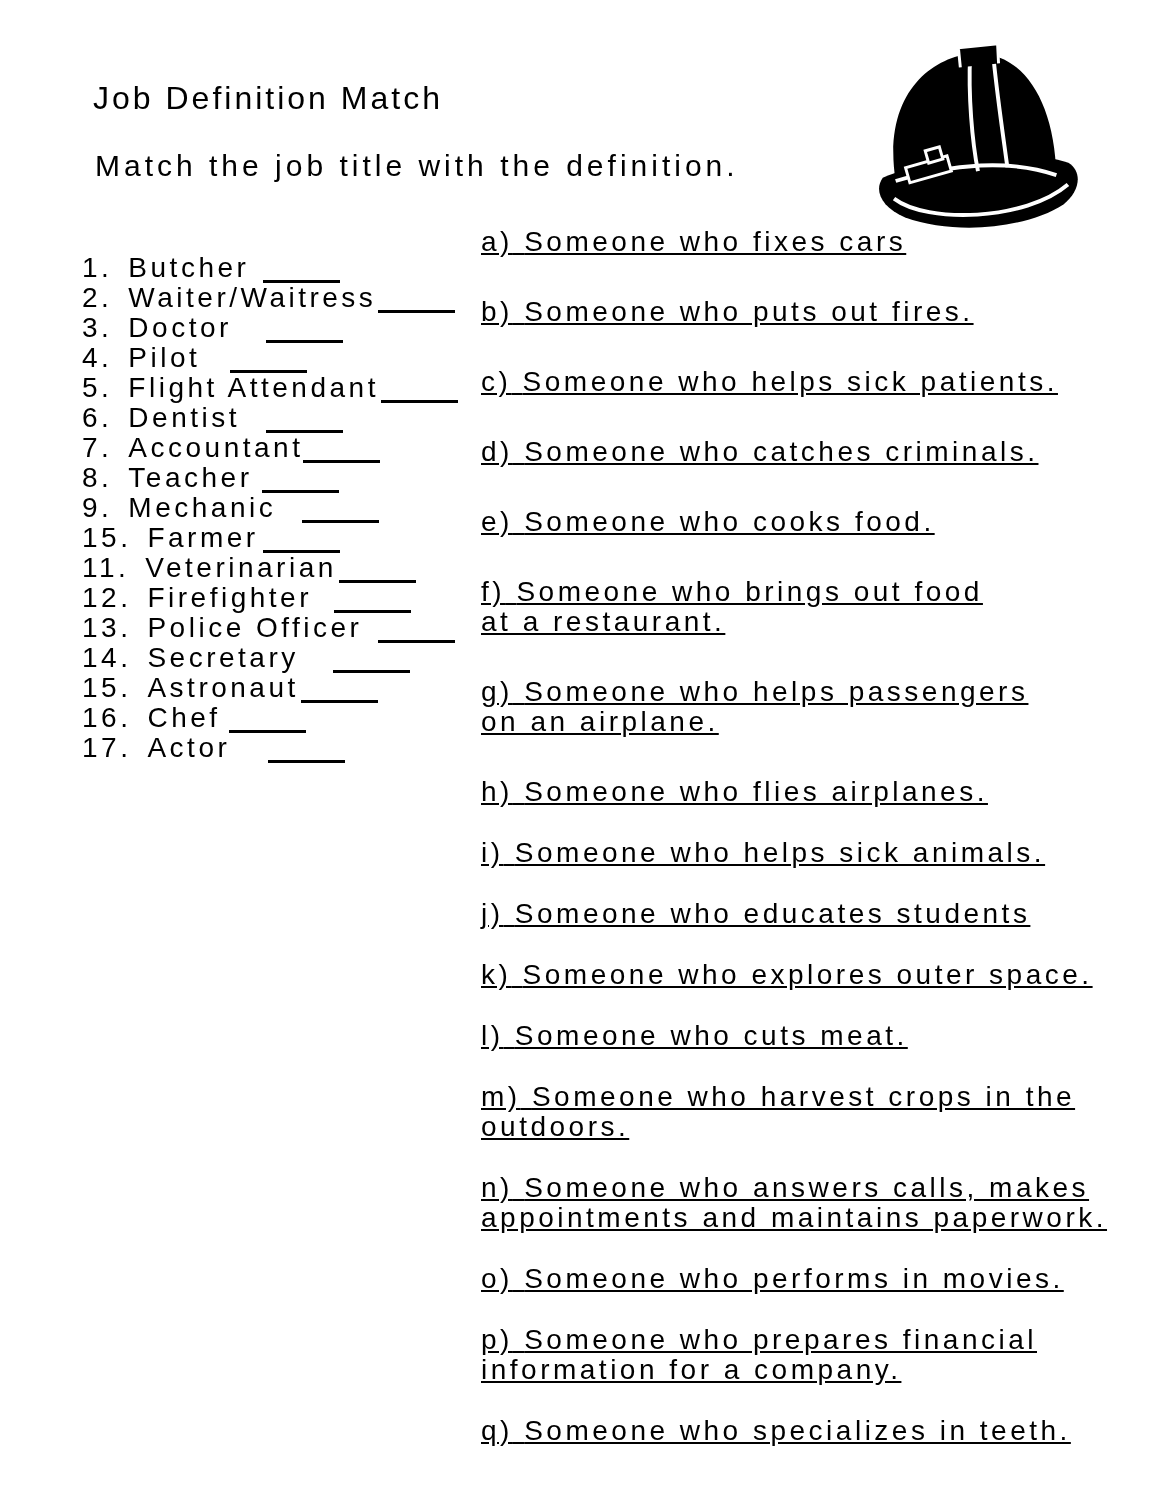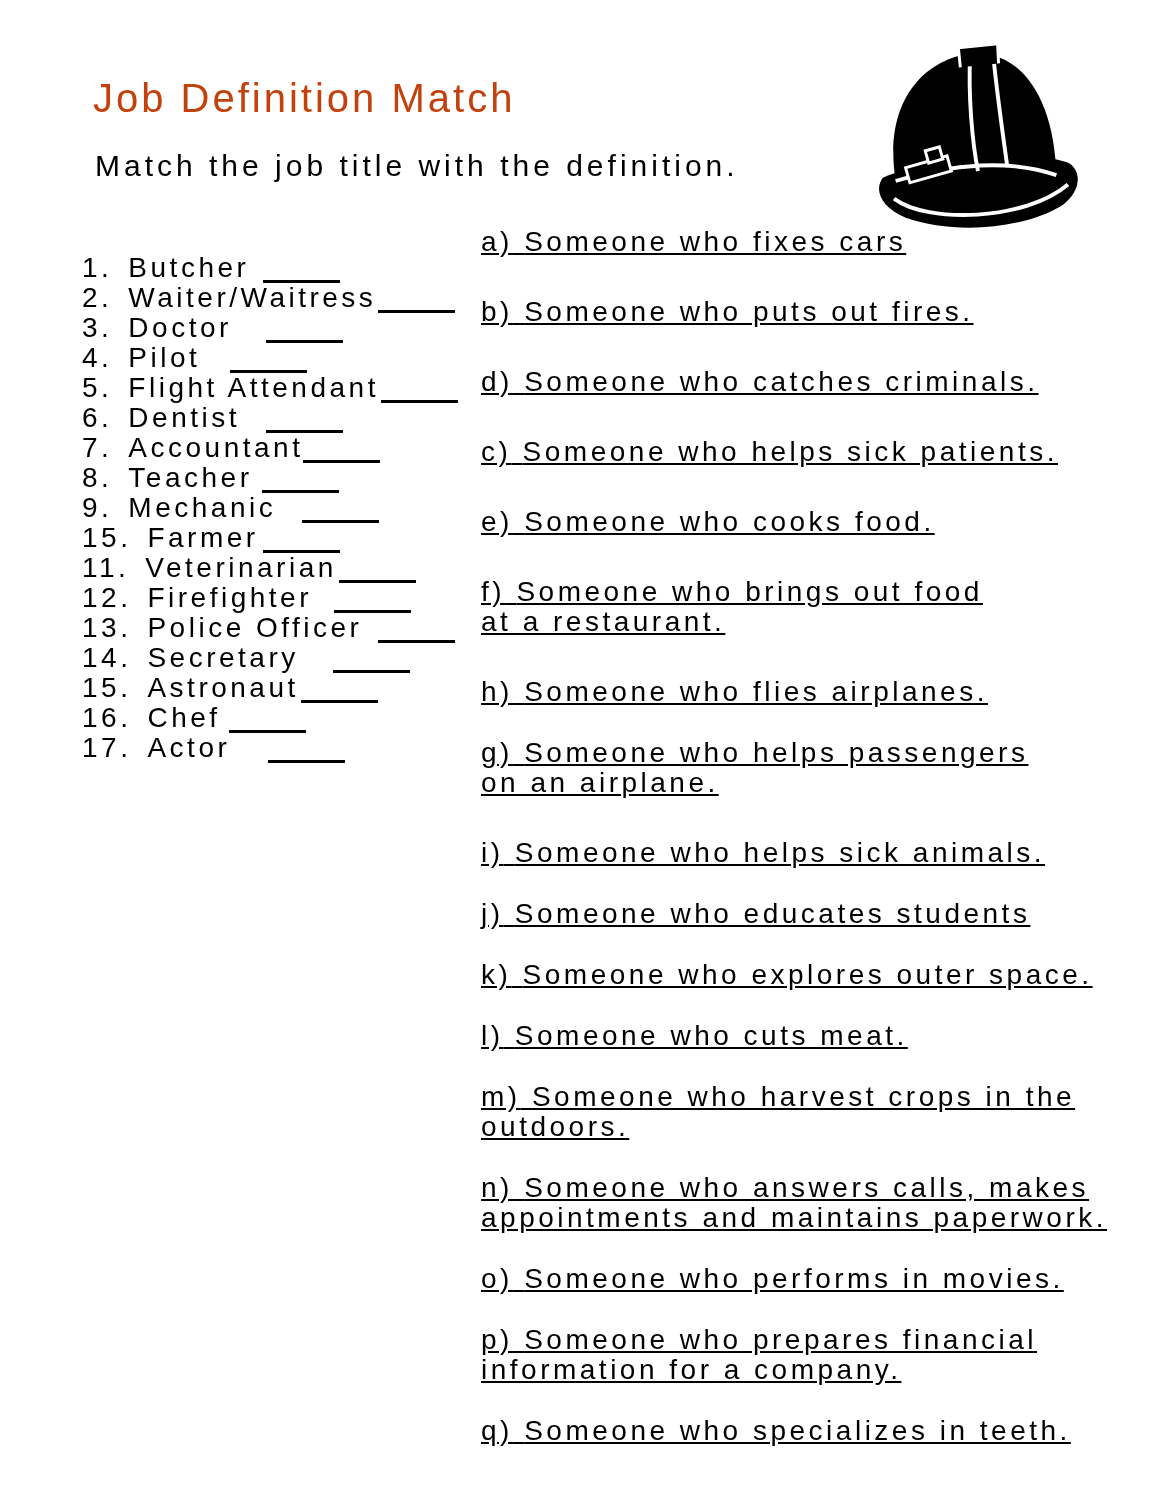--- a/index.html
+++ b/index.html
@@ -6,22 +6,22 @@
   .page{
     position:relative;
     width:1163px;height:1505px;
     background:#ffffff;
     font-family:"Liberation Sans","DejaVu Sans",sans-serif;
     color:#000;
     overflow:hidden;
   }
   .title{
     position:absolute;left:93px;top:76px;
-    font-size:40px;line-height:44px;font-weight:normal;
-    letter-spacing:3px;color:#c2410c;margin:0;
+    font-size:32px;line-height:44px;font-weight:normal;
+    letter-spacing:3px;color:#000000;margin:0;
   }
   .instructions{
     position:absolute;left:95px;top:148px;
     font-size:30px;line-height:36px;letter-spacing:4px;margin:0;
   }
   .hat{
     position:absolute;left:872px;top:34px;width:210px;height:196px;
   }
   .jobs{
     position:absolute;left:82px;top:253px;
@@ -112,28 +112,28 @@
       <div class="job"><span class="num">13.</span><span class="jt">Police Officer</span><span class="blank"></span></div>
       <div class="job"><span class="num">14.</span><span class="jt">Secretary</span><span class="blank"></span></div>
       <div class="job"><span class="num">15.</span><span class="jt">Astronaut</span><span class="blank"></span></div>
       <div class="job"><span class="num">16.</span><span class="jt">Chef</span><span class="blank"></span></div>
       <div class="job"><span class="num">17.</span><span class="jt">Actor</span><span class="blank"></span></div>
     </div>
 
   <div class="defs">
       <div class="def wide"><span class="dletter">a)</span> <span class="dtext">Someone who fixes cars</span></div>
       <div class="def wide"><span class="dletter">b)</span> <span class="dtext">Someone who puts out fires.</span></div>
+      <div class="def wide"><span class="dletter">c)</span> <span class="dtext">Someone who helps sick patients.</span></div>
       <div class="def wide"><span class="dletter">d)</span> <span class="dtext">Someone who catches criminals.</span></div>
-      <div class="def wide"><span class="dletter">c)</span> <span class="dtext">Someone who helps sick patients.</span></div>
       <div class="def wide"><span class="dletter">e)</span> <span class="dtext">Someone who cooks food.</span></div>
       <div class="def wide"><span class="dletter">f)</span> <span class="dtext">Someone who brings out food
 at a restaurant.</span></div>
-      <div class="def"><span class="dletter">h)</span> <span class="dtext">Someone who flies airplanes.</span></div>
       <div class="def wide"><span class="dletter">g)</span> <span class="dtext">Someone who helps passengers
 on an airplane.</span></div>
+      <div class="def"><span class="dletter">h)</span> <span class="dtext">Someone who flies airplanes.</span></div>
       <div class="def"><span class="dletter">i)</span> <span class="dtext">Someone who helps sick animals.</span></div>
       <div class="def"><span class="dletter">j)</span> <span class="dtext">Someone who educates students</span></div>
       <div class="def"><span class="dletter">k)</span> <span class="dtext">Someone who explores outer space.</span></div>
       <div class="def"><span class="dletter">l)</span> <span class="dtext">Someone who cuts meat.</span></div>
       <div class="def"><span class="dletter">m)</span> <span class="dtext">Someone who harvest crops in the
 outdoors.</span></div>
       <div class="def"><span class="dletter">n)</span> <span class="dtext">Someone who answers calls, makes
 appointments and maintains paperwork.</span></div>
       <div class="def"><span class="dletter">o)</span> <span class="dtext">Someone who performs in movies.</span></div>
       <div class="def"><span class="dletter">p)</span> <span class="dtext">Someone who prepares financial

